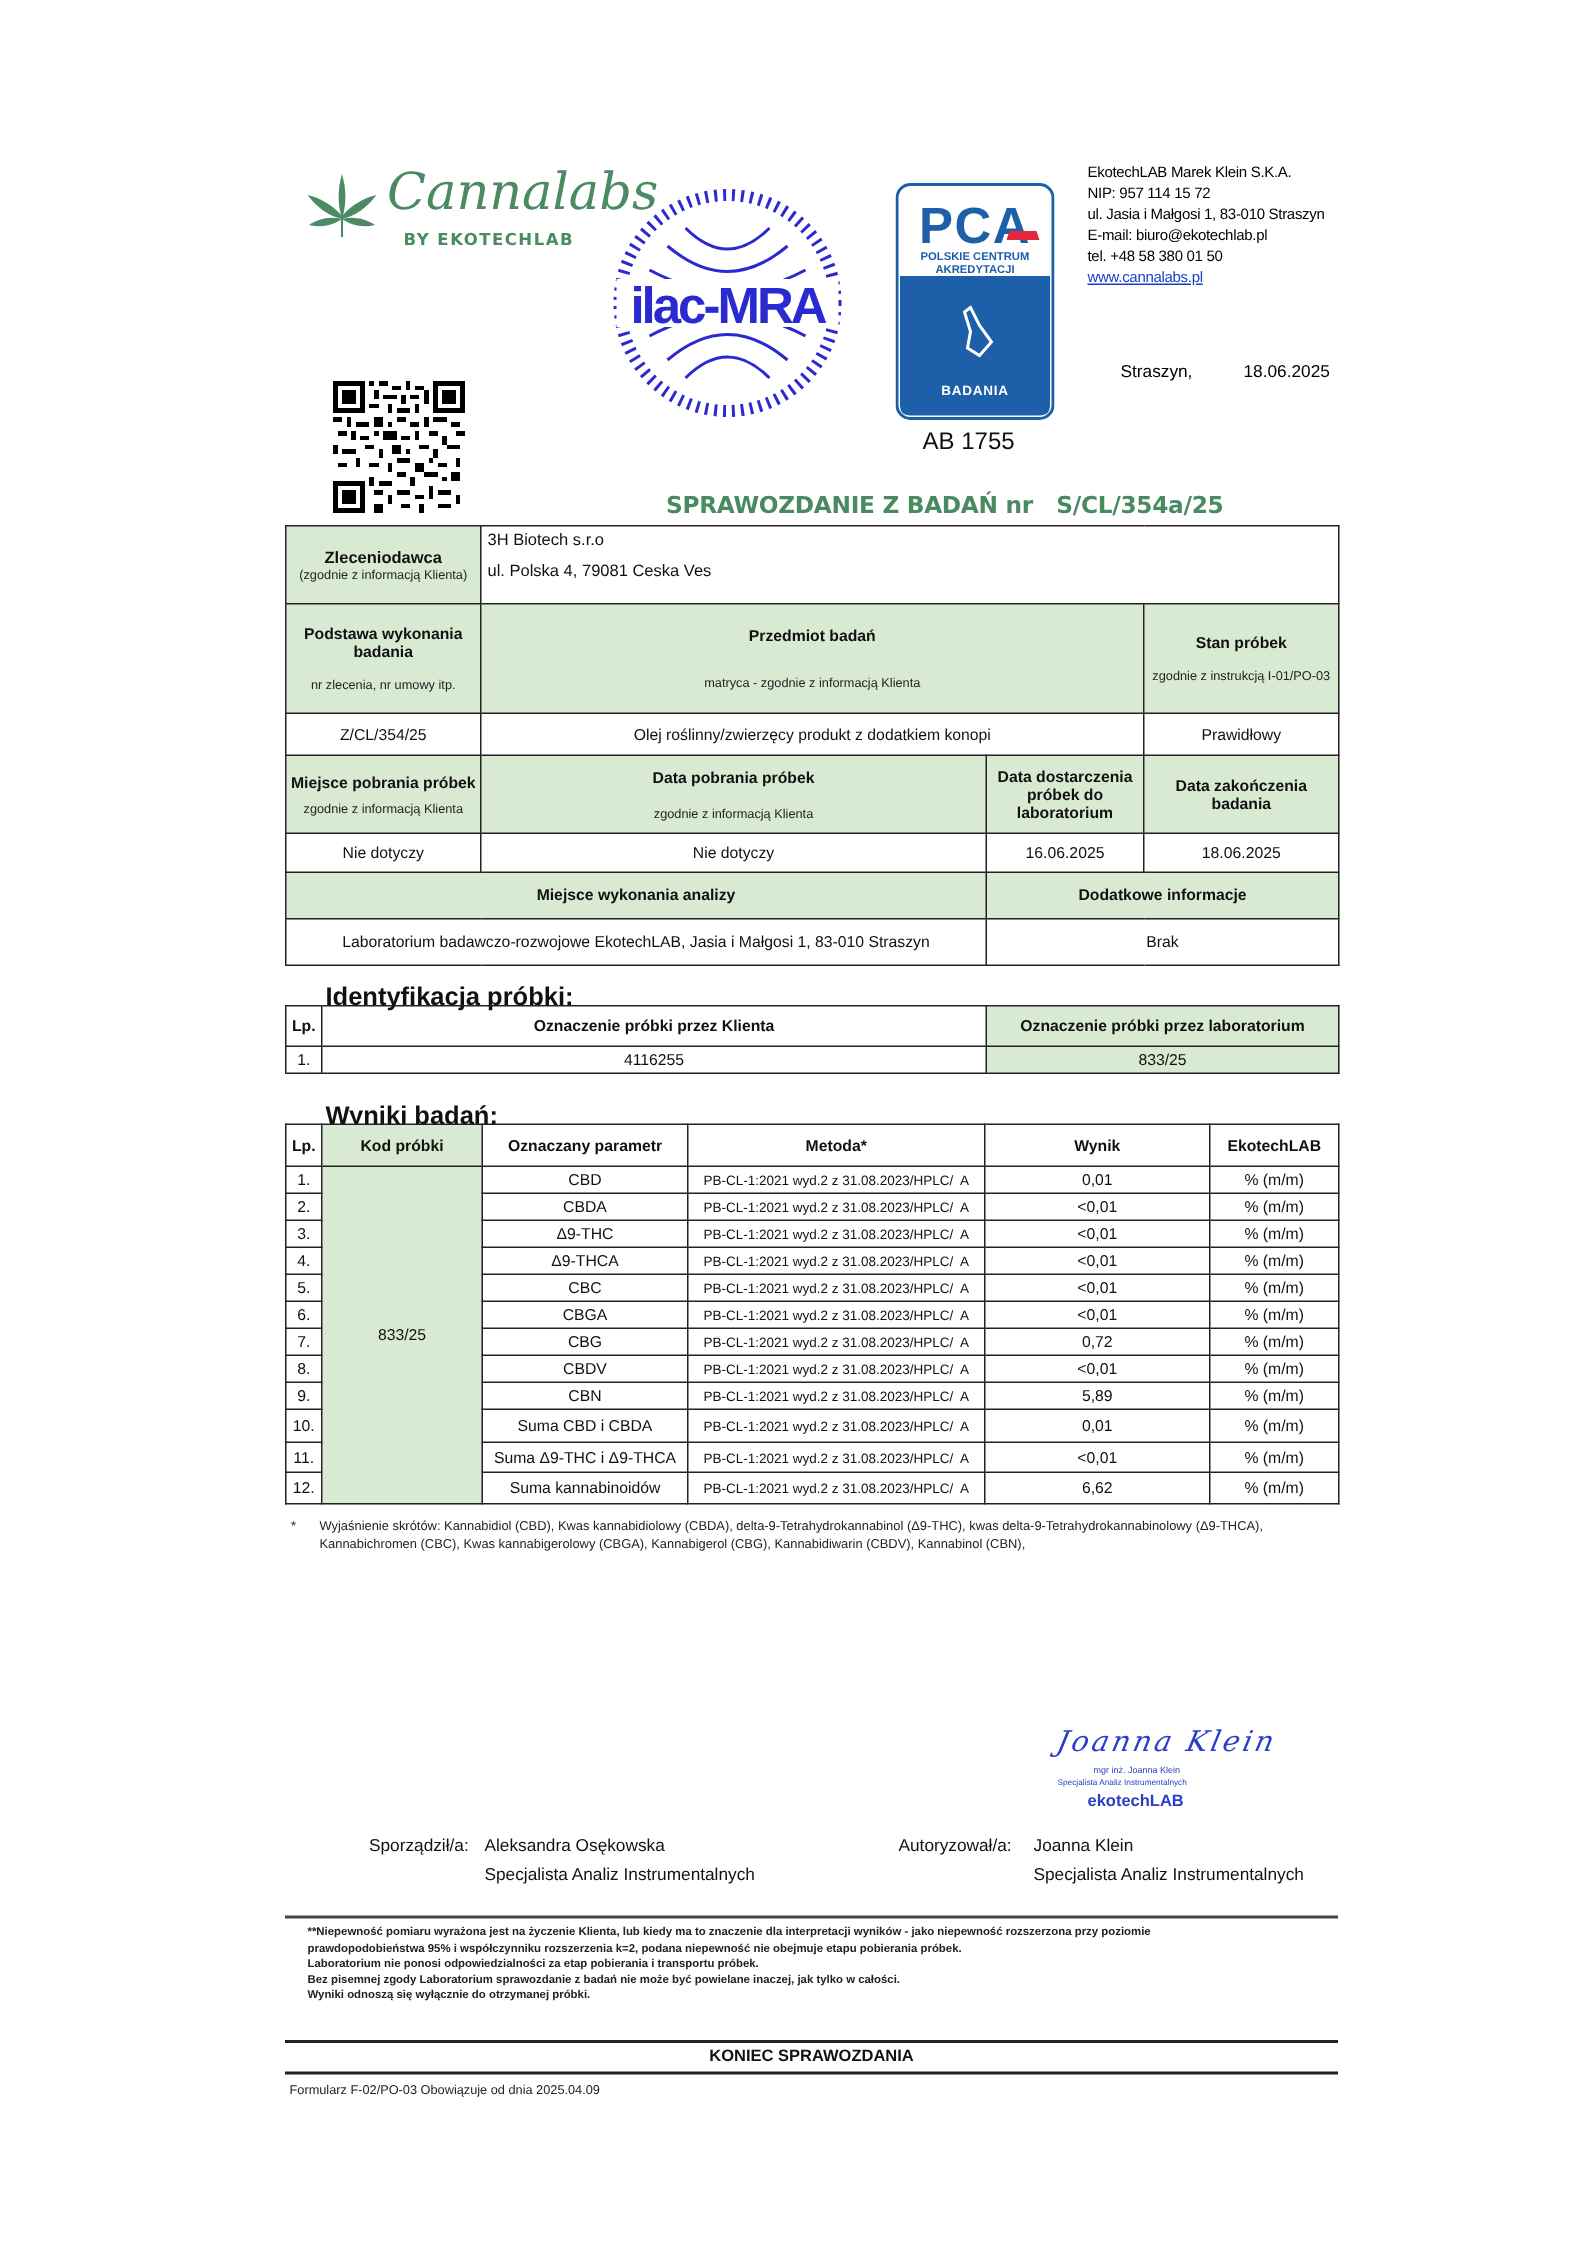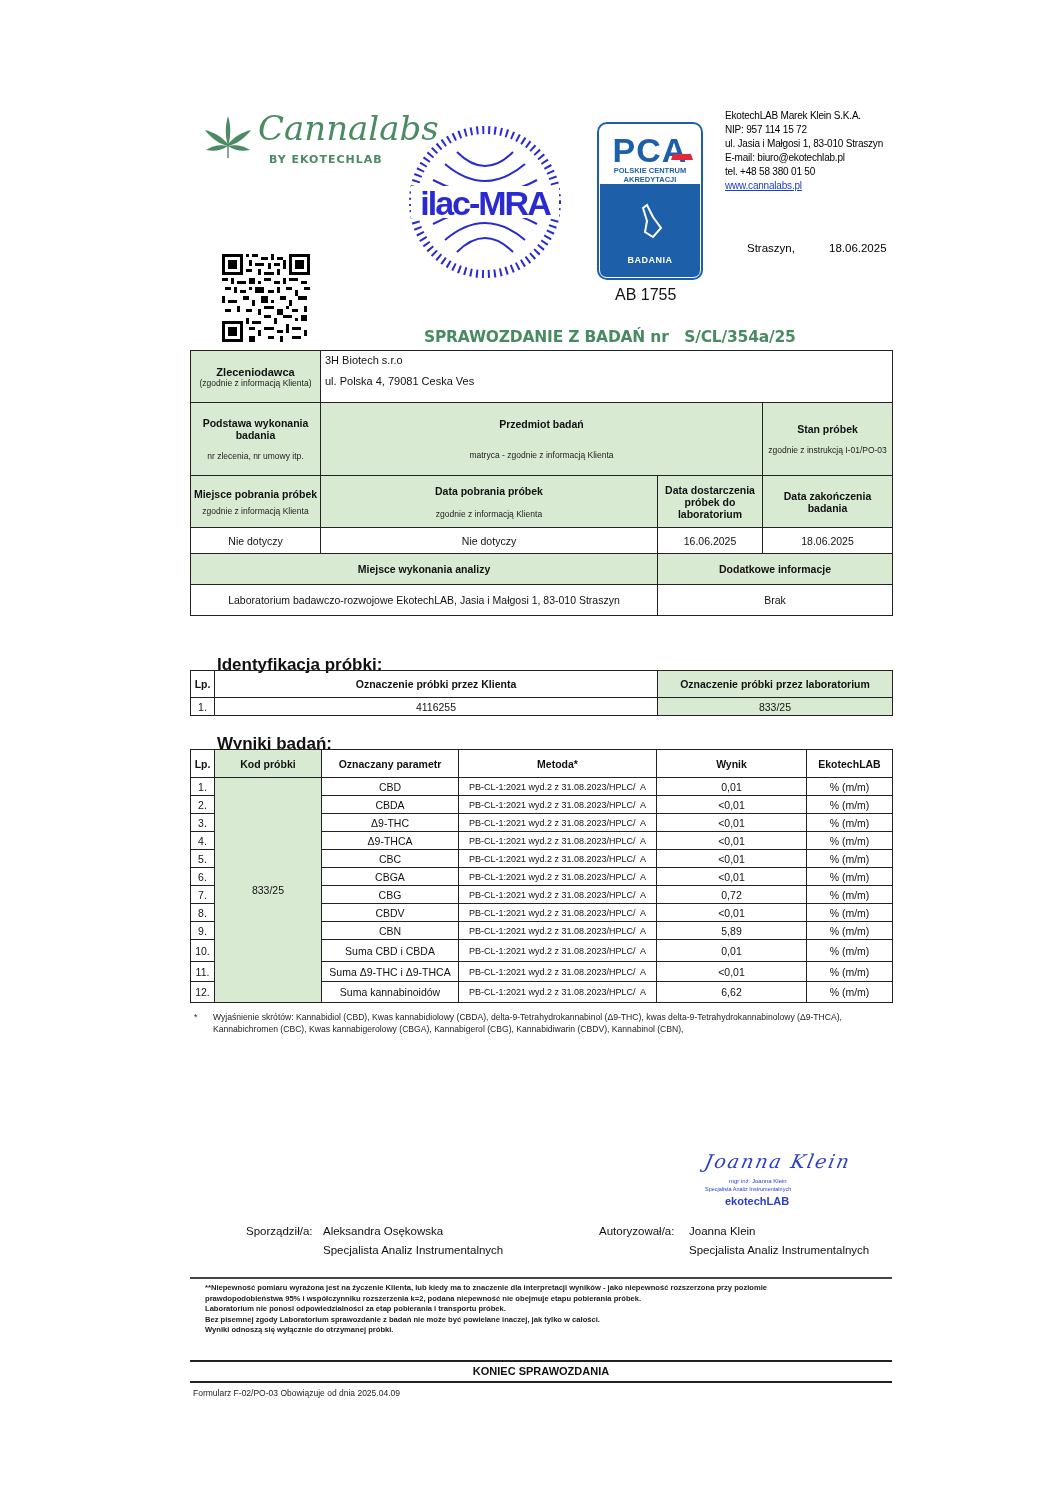--- a/index.html
+++ b/index.html
@@ -104,21 +104,21 @@
       <path d="M0 8h2v1h-2z M3 8h1v2h-1z M5 9h3v1h-3z M9 8h2v2h-2z M12 9h1v1h-1z M14 8h2v1h-2z M17 9h2v1h-2z M20 8h1v2h-1z M22 8h3v1h-3z M26 9h2v1h-2z"></path>
       <path d="M1 11h2v1h-2z M4 11h1v2h-1z M6 12h2v1h-2z M9 11h1v1h-1z M11 11h3v2h-3z M15 12h2v1h-2z M18 11h1v2h-1z M21 11h2v1h-2z M24 12h1v2h-1z M27 11h2v1h-2z"></path>
       <path d="M0 14h1v2h-1z M2 15h3v1h-3z M7 14h2v1h-2z M10 15h1v2h-1z M13 14h2v2h-2z M16 15h1v1h-1z M19 14h2v1h-2z M22 15h1v2h-1z M25 14h3v1h-3z"></path>
       <path d="M1 18h2v1h-2z M5 17h1v2h-1z M8 18h2v1h-2z M12 18h1v2h-1z M14 17h3v1h-3z M18 18h2v2h-2z M21 17h1v1h-1z M23 18h2v1h-2z M27 17h1v2h-1z"></path>
       <path d="M8 21h1v2h-1z M10 22h3v1h-3z M14 20h2v1h-2z M17 21h1v2h-1z M20 20h3v1h-3z M24 21h1v1h-1z M26 20h2v2h-2z"></path>
       <path d="M9 24h2v1h-2z M12 25h1v2h-1z M14 24h3v1h-3z M18 25h2v1h-2z M21 23h1v3h-1z M23 24h3v1h-3z M27 25h1v2h-1z M9 27h2v2h-2z M15 27h2v1h-2z M19 27h1v2h-1z M23 27h3v1h-3z"></path>
     </g>
   </svg>
 </div>
 
-<div class="abs report-title" style="left:424px; top:328px;">
+<div class="abs report-title" style="left:444px; top:328px;">
   <span>SPRAWOZDANIE Z BADAŃ nr</span>&nbsp;&nbsp;
   <span>S/CL/354a/25</span>
 </div>
 
 <table class="abs" style="left:190px; top:350px; width:702px;">
   <colgroup>
     <col style="width:130px">
       <col style="width:337px">
       <col style="width:105px">
       <col style="width:130px">
@@ -140,20 +140,25 @@
       <div class="sm" style="margin-top:10px;">nr zlecenia, nr umowy itp.</div>
     </td>
     <td class="g" colspan="2">
       <div class="b">Przedmiot badań</div>
       <div class="sm" style="margin-top:20px;">matryca - zgodnie z informacją Klienta</div>
     </td>
     <td class="g">
       <div class="b">Stan próbek</div>
       <div class="sm" style="margin-top:10px;">zgodnie z instrukcją I-01/PO-03</div>
     </td>
+  </tr>
+  <tr style="height:28px;">
+    <td>Z/CL/354/25</td>
+    <td colspan="2">Olej roślinny/zwierzęcy produkt z dodatkiem konopi</td>
+    <td>Prawidłowy</td>
   </tr>
   <tr style="height:52px;">
     <td class="g">
       <div class="b">Miejsce pobrania próbek</div>
       <div class="sm" style="margin-top:6px;">zgodnie z informacją Klienta</div>
     </td>
     <td class="g">
       <div class="b">Data pobrania próbek</div>
       <div class="sm" style="margin-top:12px;">zgodnie z informacją Klienta</div>
     </td>

